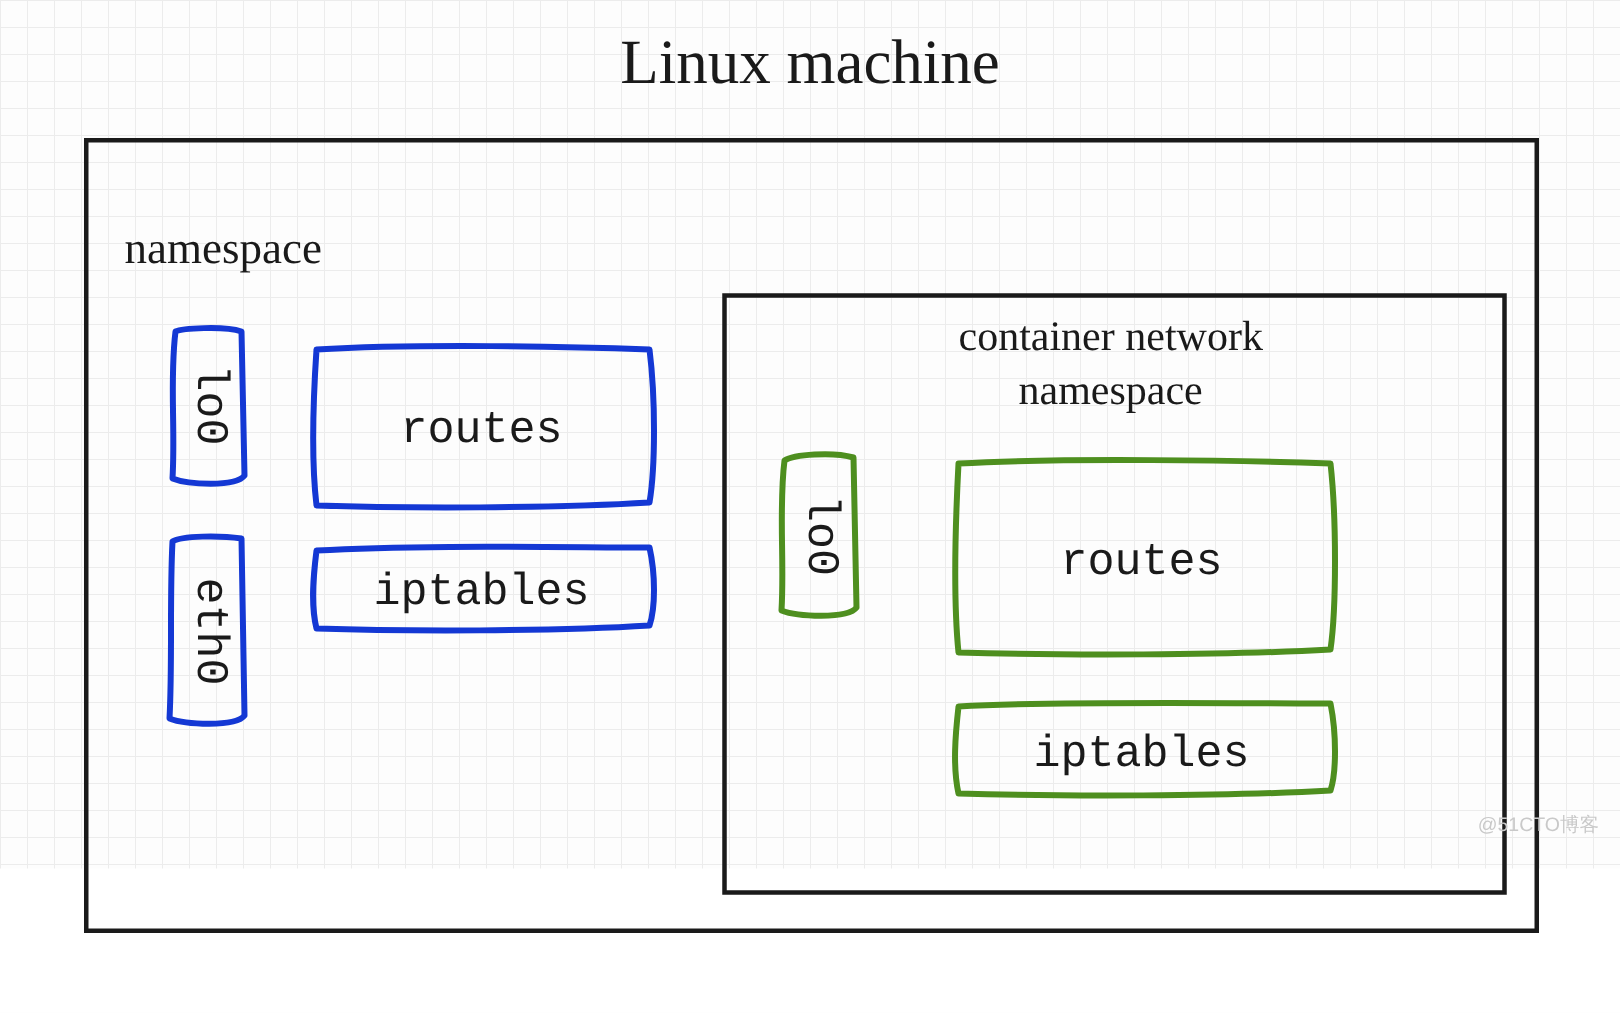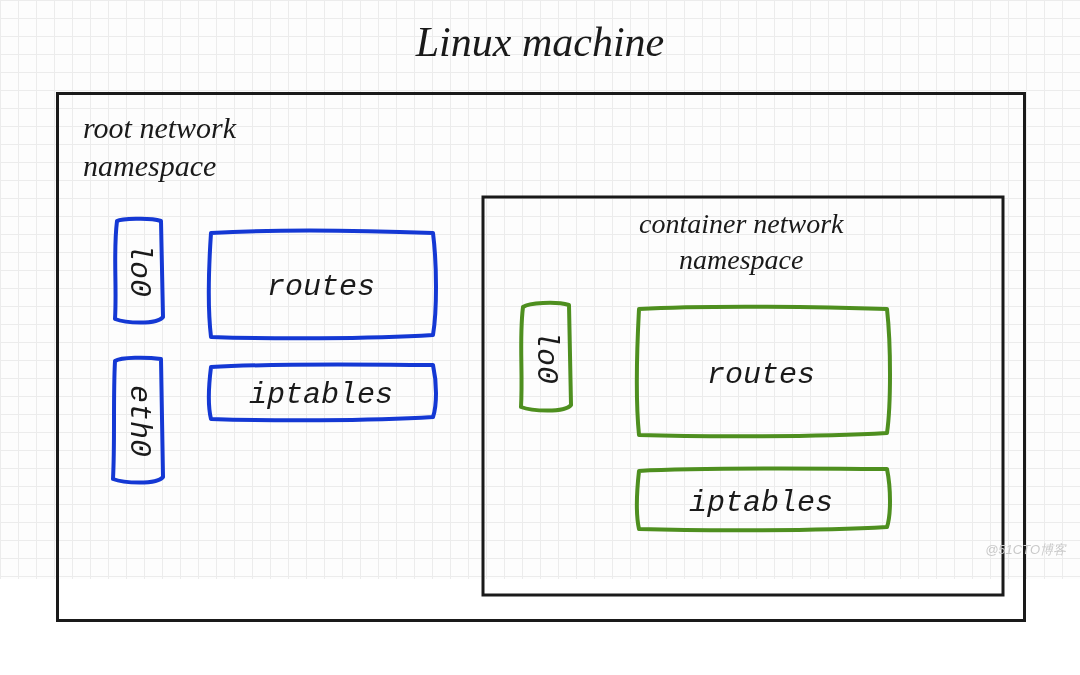--- a/index.html
+++ b/index.html
@@ -11,21 +11,20 @@
   }
   .page {
     position: relative;
     width: 1080px; height: 579px;
     background-color: #fdfdfd;
     background-image:
       linear-gradient(#ececec 1px, transparent 1px),
       linear-gradient(90deg, #ececec 1px, transparent 1px);
     background-size: 18px 18px;
     color: #1a1a1a;
-    font-style: italic;
   }
   .title {
     position: absolute;
     left: 0; right: 0; top: 18px;
     text-align: center;
     font-size: 42px;
   }
   .machine-box {
     position: absolute;
     left: 56px; top: 92px;
@@ -71,21 +70,21 @@
 </head>
 <body>
 
 <div class="page">
 
   <div class="title">Linux machine</div>
 
   <div class="machine-box">
 
     <div class="root-label">
-      <span>root network</span><br>
+      <br>
       <span>namespace</span>
     </div>
 
     <svg width="964" height="524" style="position:absolute;left:0;top:0">
 
       <g>
         <path class="blue" fill="none" stroke-width="4" stroke-linejoin="round" d="M58 126 C62 124 90 122 102 126 L104 222 C98 230 66 228 56 224 C58 190 54 158 58 126 Z"></path>
         <text class="vtext" x="80" y="175" text-anchor="middle" writing-mode="tb" style="glyph-orientation-vertical:0">lo0</text>
       </g>
 

